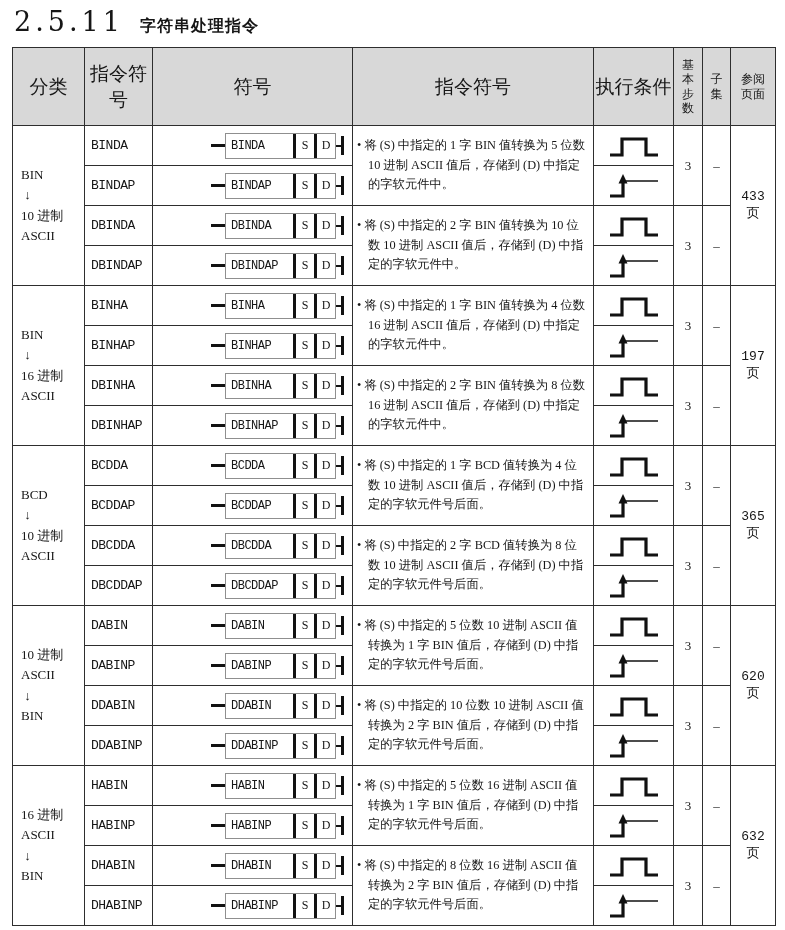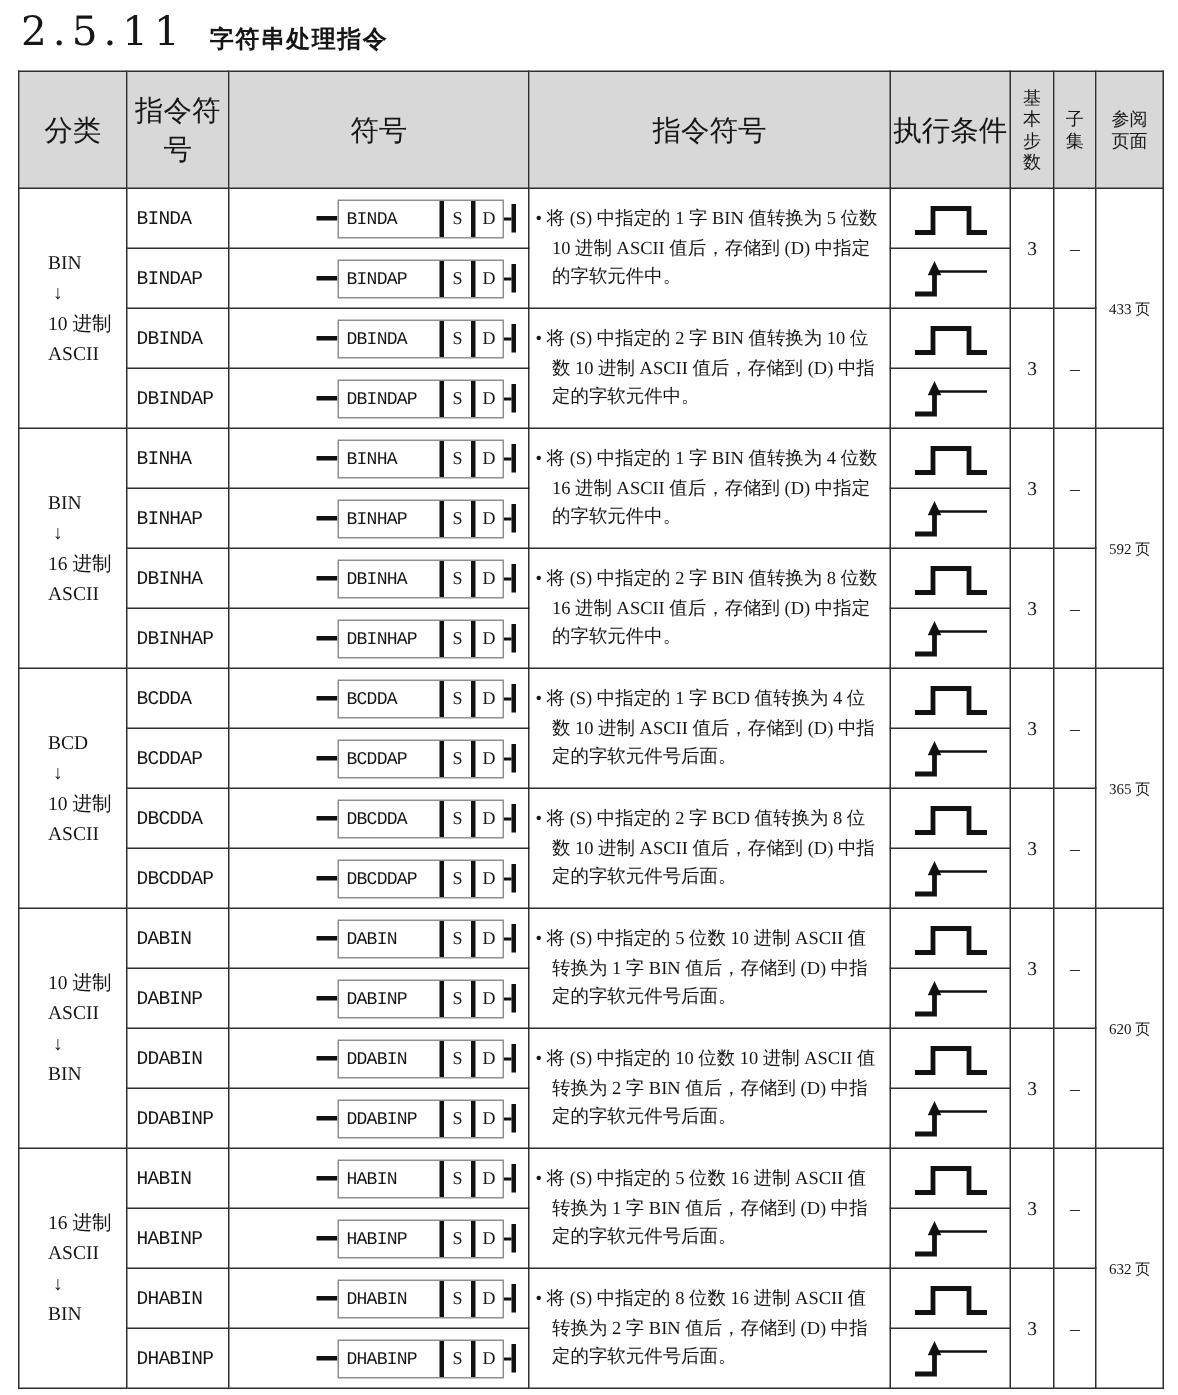--- a/index.html
+++ b/index.html
@@ -10,26 +10,26 @@
   .title-num{font-size:27px;letter-spacing:4px;font-family:"DejaVu Serif", serif;}
   .title-text{font-size:16px;font-weight:bold;font-family:"Liberation Sans", sans-serif;letter-spacing:1px;}
 
   table{border-collapse:collapse;table-layout:fixed;width:763px;}
   td,th{border:1px solid #2e2e2e;padding:0;font-weight:normal;overflow:hidden;}
   thead th{background:#d8d8d8;font-size:19px;text-align:center;vertical-align:middle;}
   .hr{height:78px;}
   .r{height:40px;}
   .vhdr{white-space:pre-line;line-height:1.18;font-size:12px;}
   tbody td{vertical-align:middle;font-size:12.5px;background:#fff;}
-  .cat{white-space:pre-wrap;padding-left:19px;line-height:1.55;font-size:13px;}
+  .cat{white-space:pre-wrap;padding-left:8px;line-height:1.55;font-size:13px;}
   .mn{font-family:"Liberation Mono", monospace;font-size:13px;padding-left:6px;letter-spacing:-0.5px;}
   .desc{padding:3px 4px 3px 15px;text-indent:-11px;line-height:1.62;font-size:12.3px;}
   .exec{text-align:center;}
   .num{text-align:center;font-size:13px;}
-  .pg{text-align:center;font-size:10px;}
+  .pg{text-align:center;font-size:13px;font-family:Liberation Mono, monospace;}
 
   .ladder{display:flex;align-items:center;justify-content:flex-end;padding-right:8px;}
   .lead{width:14px;height:3px;background:#111;flex:0 0 auto;}
   .lbox{display:flex;align-items:stretch;height:24px;border:1px solid #8f8f8f;background:#fff;flex:0 0 auto;}
   .lname{width:62px;font-family:"Liberation Mono", monospace;font-size:12px;letter-spacing:-0.5px;
          display:flex;align-items:center;padding-left:5px;}
   .lterm{width:18px;border-left:3px solid #111;display:flex;align-items:center;justify-content:center;
          font-size:12px;font-family:"Liberation Serif", serif;}
   .rconn{width:5px;height:2px;background:#111;flex:0 0 auto;}
   .rbar{width:3px;height:19px;background:#111;flex:0 0 auto;}
@@ -199,21 +199,21 @@
           </div>
         </td>
         <td class="desc" rowspan="2">• 将 (S) 中指定的 1 字 BIN 值转换为 4 位数 16 进制 ASCII 值后，存储到 (D) 中指定的字软元件中。</td>
         <td class="exec">
           <svg width="52" height="24" viewBox="0 0 52 24">
               <use href="#icon-level"></use>
             </svg>
         </td>
         <td class="num" rowspan="2">3</td>
         <td class="num" rowspan="2">–</td>
-        <td class="pg" rowspan="4">592 页</td>
+        <td class="pg" rowspan="4">197 页</td>
       </tr>
       <tr class="r">
         <td class="mn">BINHAP</td>
         <td>
           <div class="ladder">
             <span class="lead"></span>
             <span class="lbox">
               <span class="lname">BINHAP</span>
               <span class="lterm">S</span>
               <span class="lterm">D</span>

